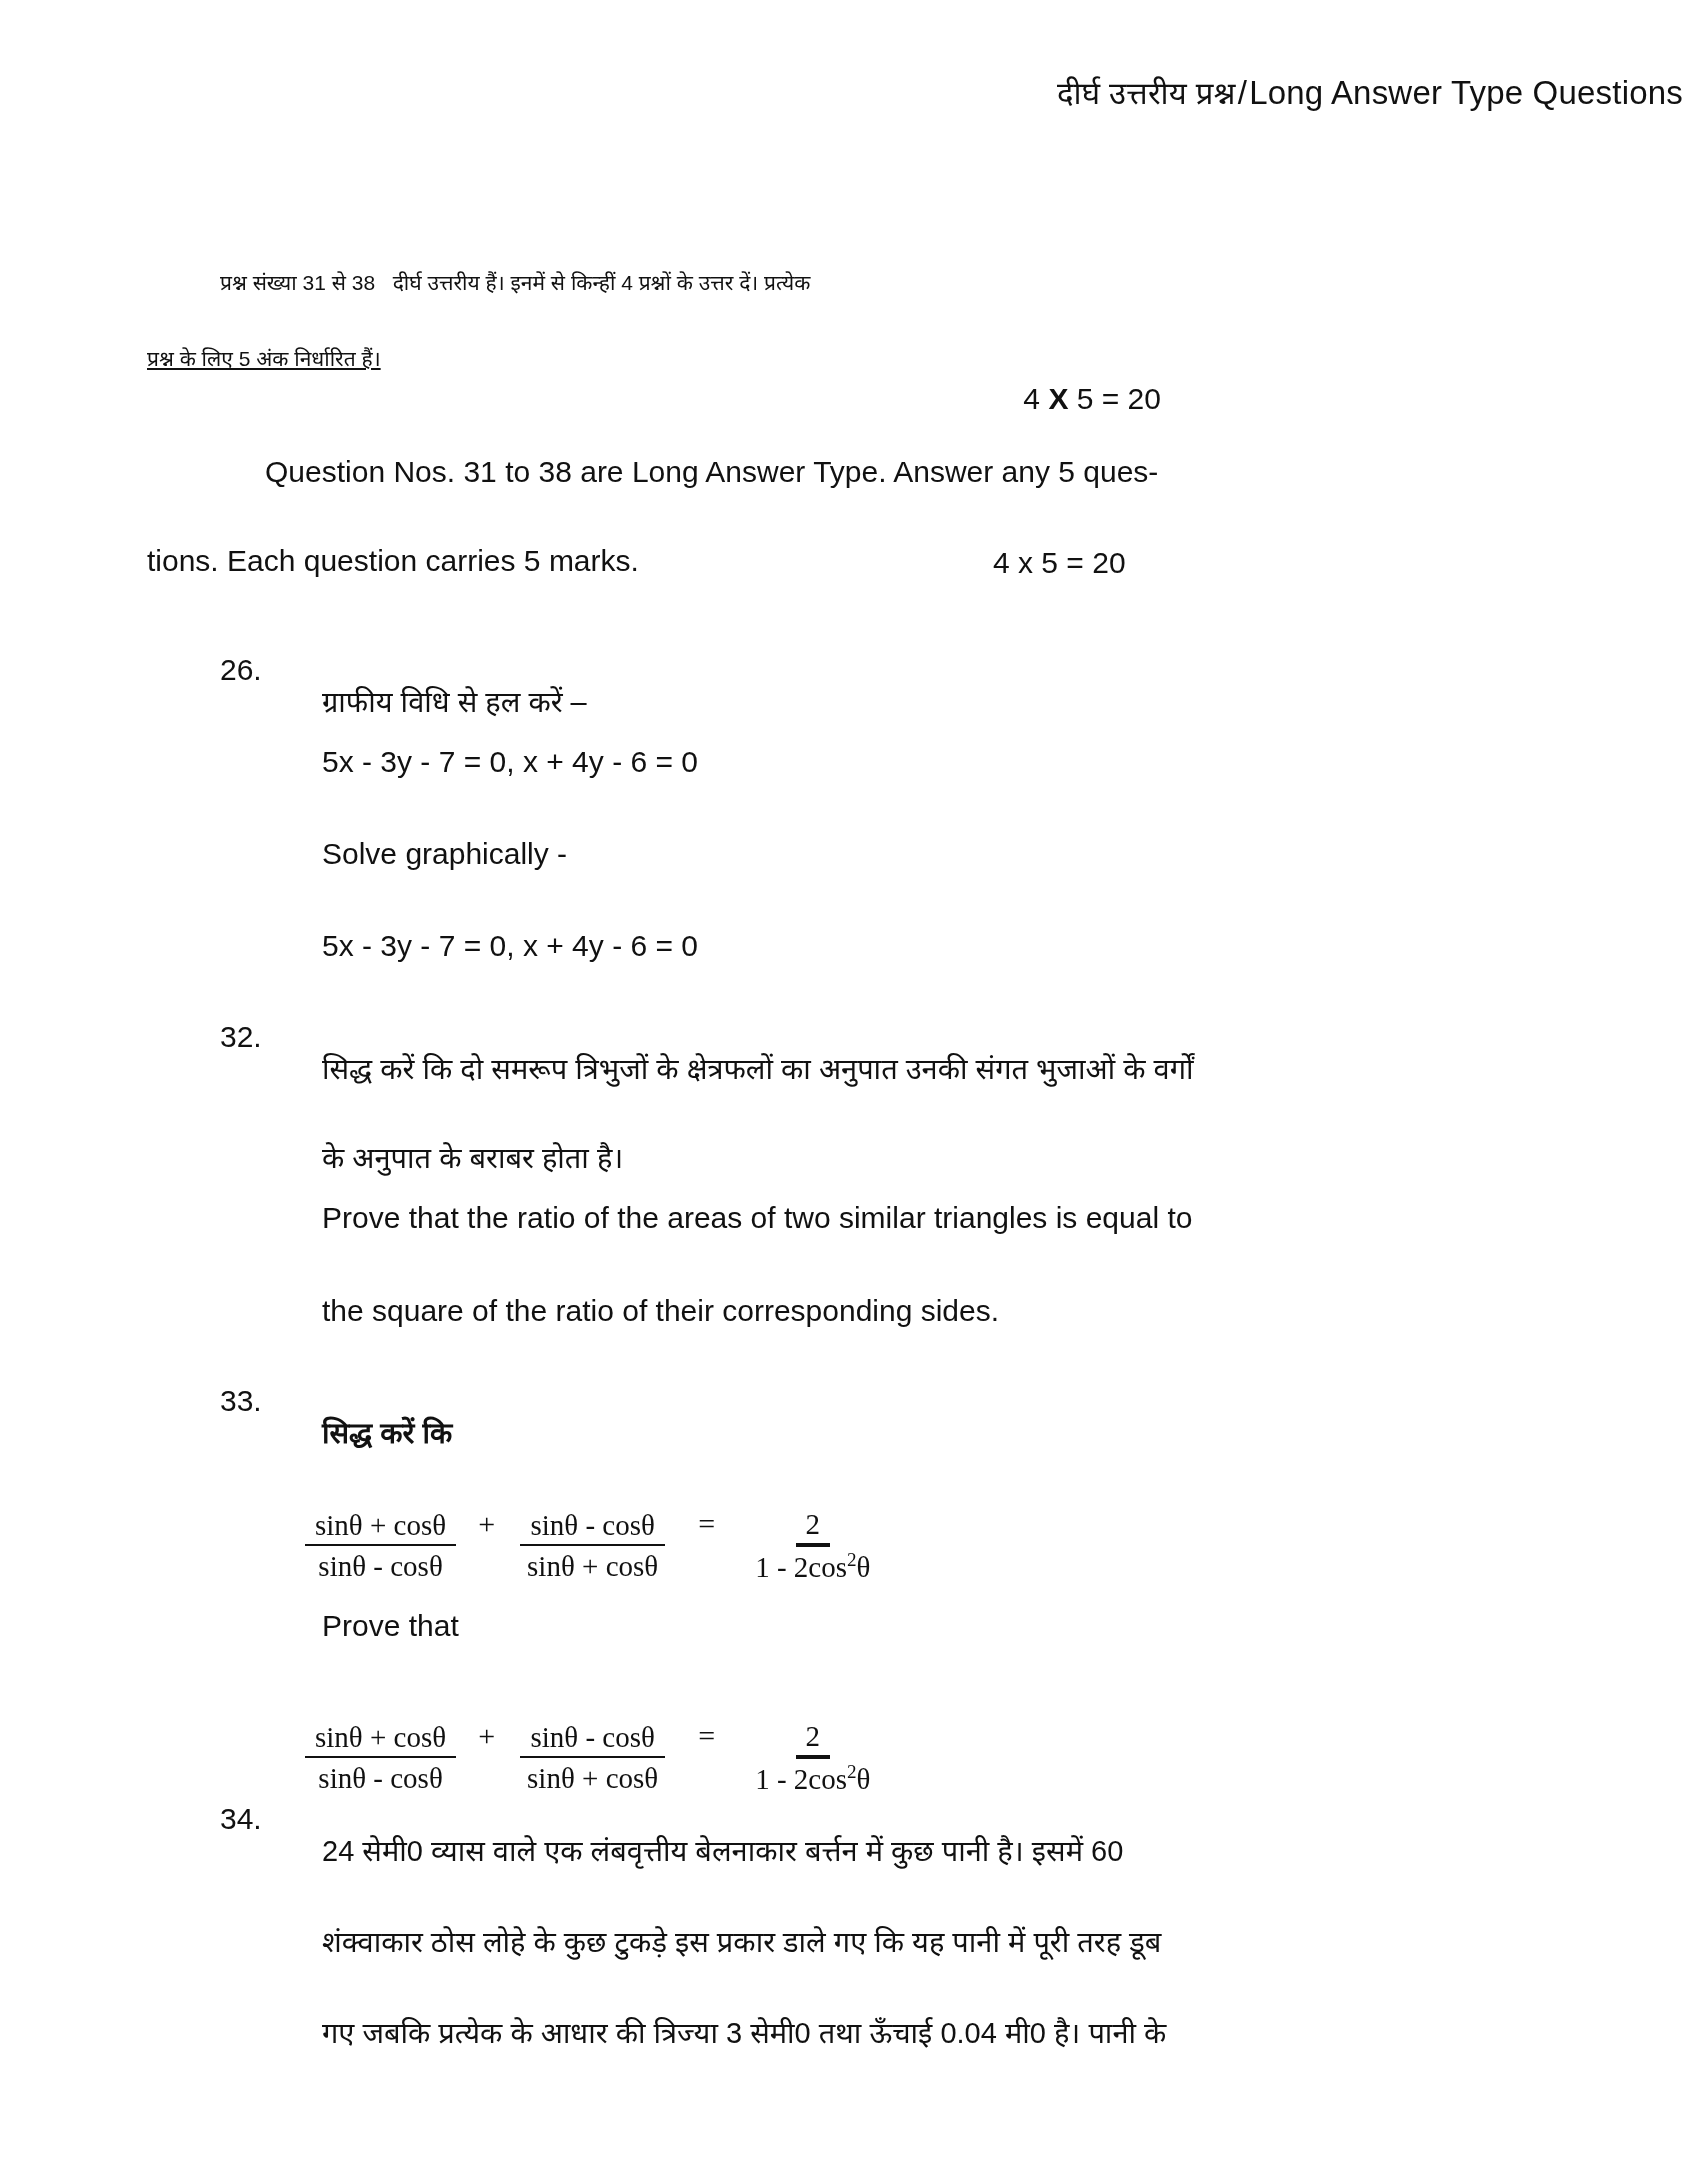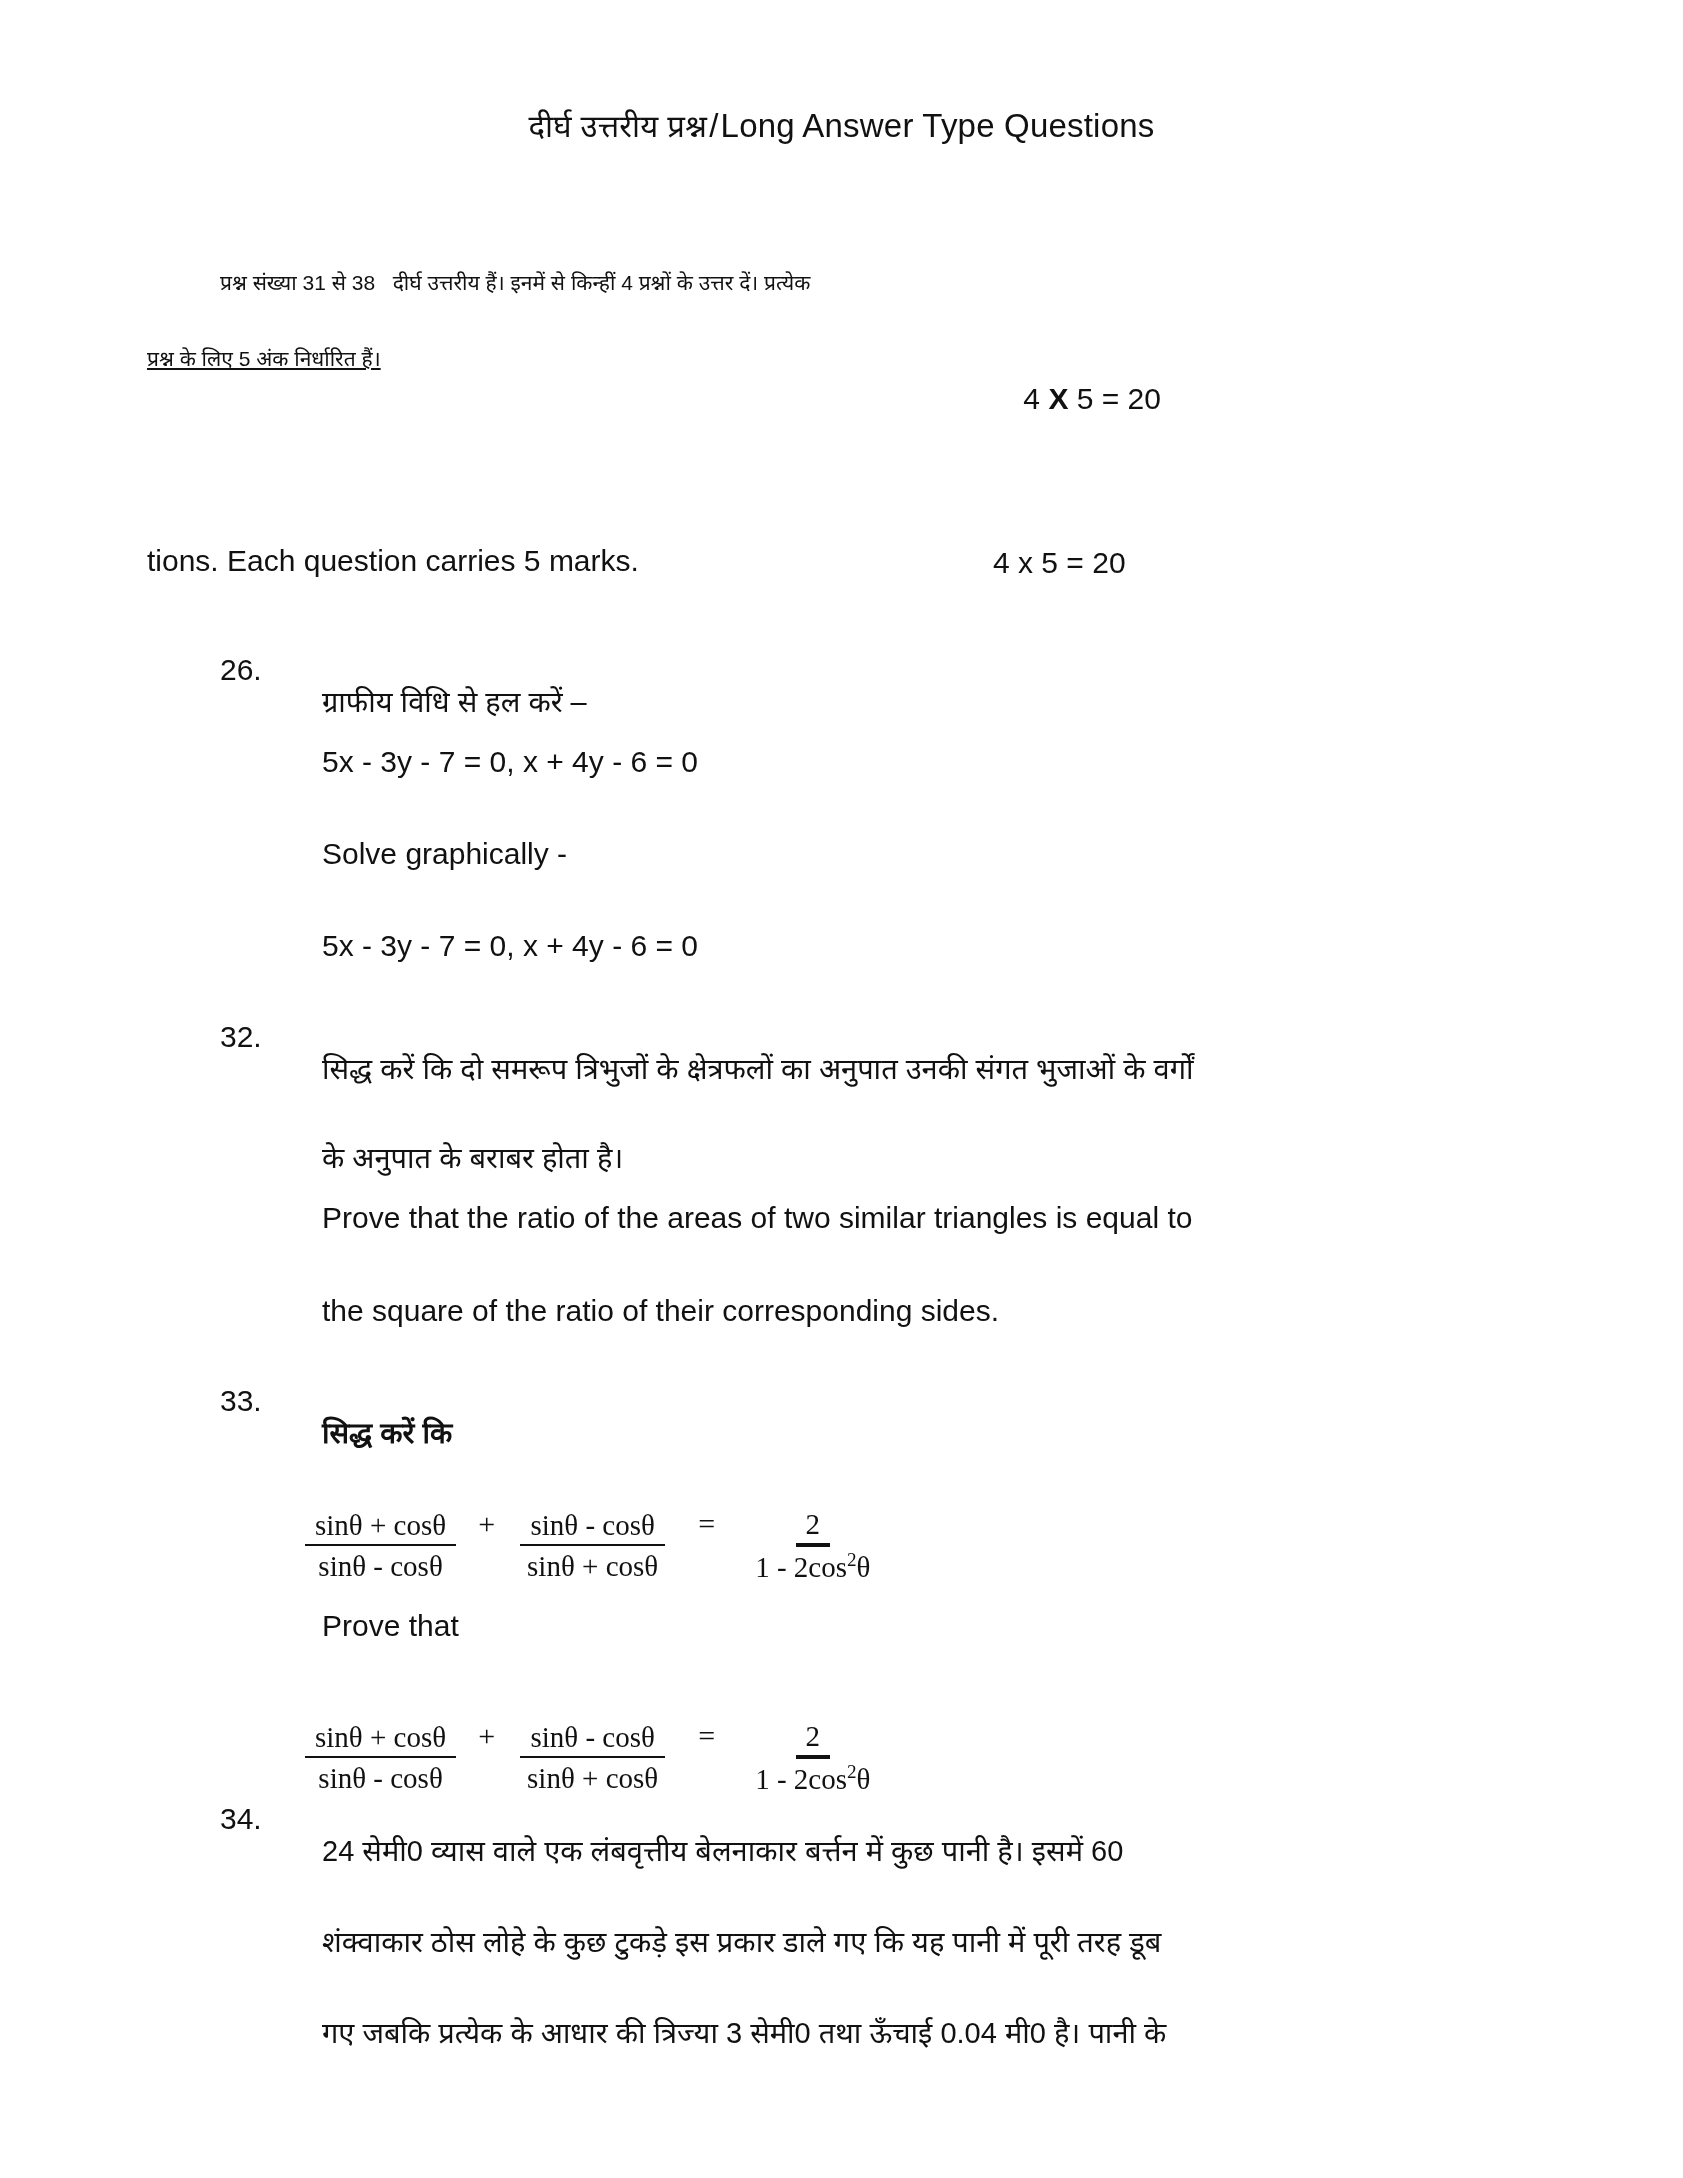--- a/index.html
+++ b/index.html
@@ -18,24 +18,24 @@
   .page {
     position: relative;
     width: 1683px;
     height: 2178px;
     box-sizing: border-box;
     padding: 0;
   }
 
   
   .doc-title {
-    text-align: center;
+    text-align: right;
     font-size: 33px;
     line-height: 1.1;
-    padding-top: 108px;
+    padding-top: 75px;
     letter-spacing: 0.2px;
   }
   .doc-title .hi { font-size: 31px; }
   .doc-title .sep { padding: 0 2px; }
 
   .line {
     font-size: 30px;
     line-height: 1.0;
     white-space: pre;
   }
@@ -104,20 +104,21 @@
   </div>
 
   <div class="abs line hi" style="left:220px; top:272px;">प्रश्न संख्या 31 से 38   दीर्घ उत्तरीय हैं। इनमें से किन्हीं 4 प्रश्नों के उत्तर दें। प्रत्येक</div>
 
   <div class="abs line hi" style="left:147px; top:348px;text-decoration:underline;">प्रश्न के लिए 5 अंक निर्धारित हैं।</div>
 
   <div class="abs marks" style="left:990px; top:348px;">
     <span>4 </span><b>X</b><span> 5 = 20</span>
   </div>
 
+  <div class="abs line" style="left:265px; top:457px;">Question Nos. 31 to 38 are Long Answer Type. Answer any 5 ques-</div>
 
   <div class="abs line" style="left:147px; top:546px;">tions. Each question carries 5 marks.</div>
 
   <div class="abs marks" style="left:993px; top:546px;">4 x 5 = 20</div>
 
   <div class="qnum" style="top:653px;">26.</div>
   <div class="qbody hi" style="top:653px;">ग्राफीय विधि से हल करें –</div>
 
   <div class="qbody" style="top:745px;">5x - 3y - 7 = 0, x + 4y - 6 = 0</div>
 

